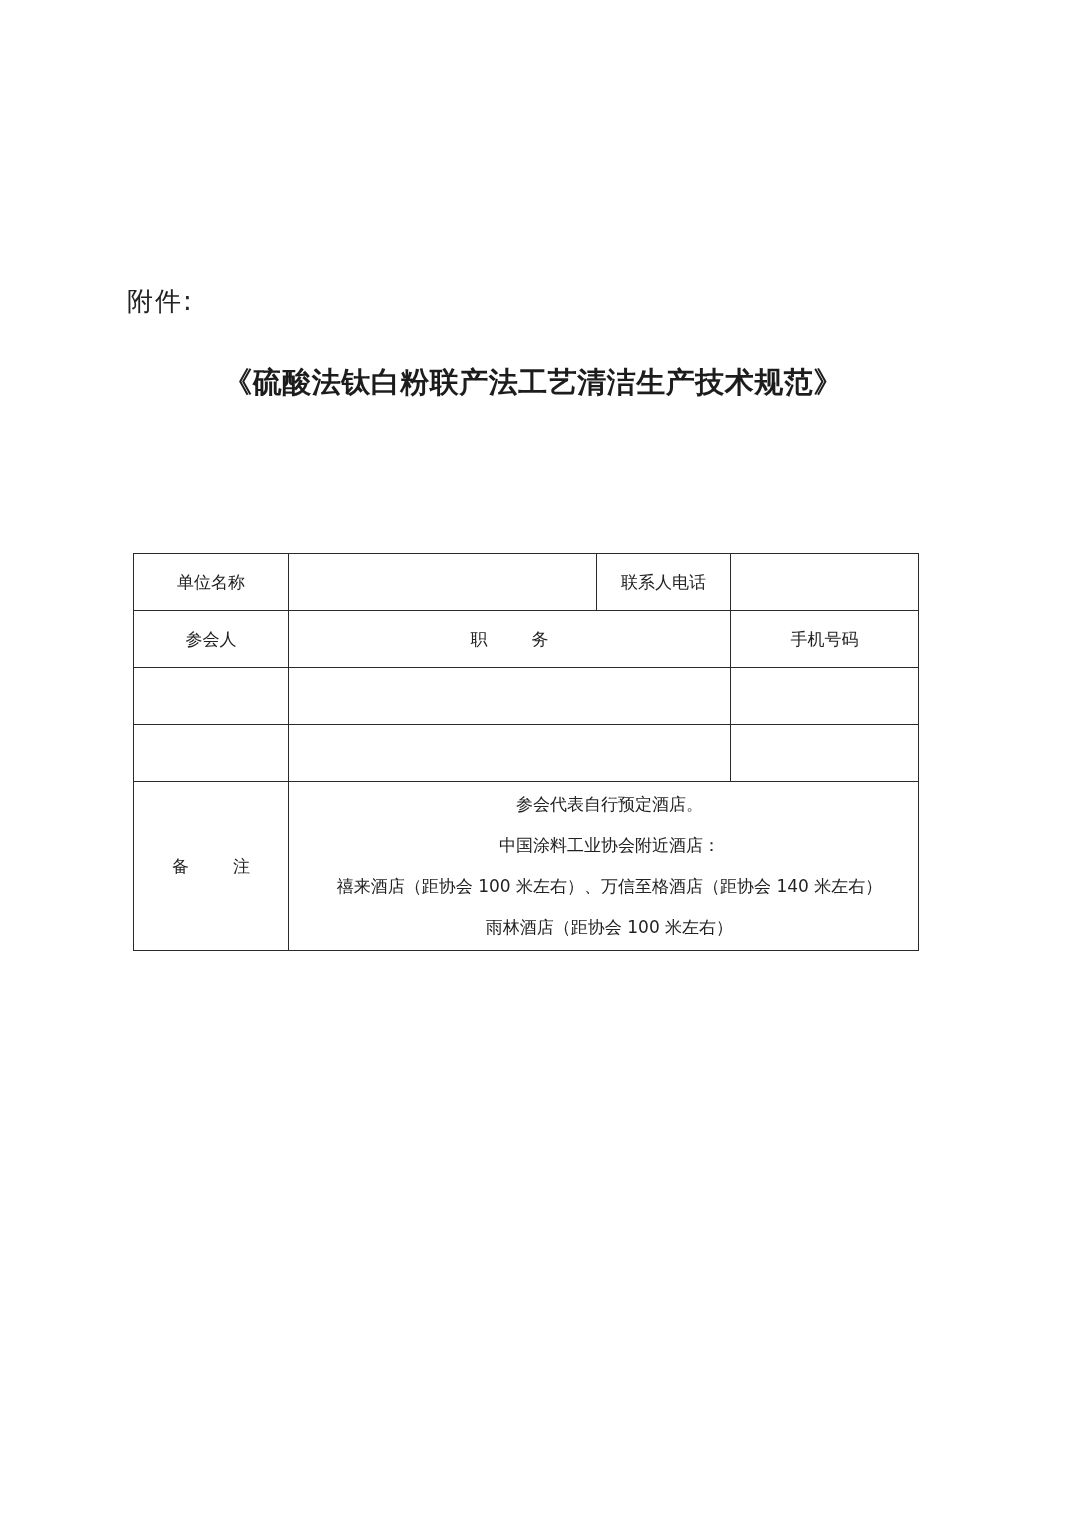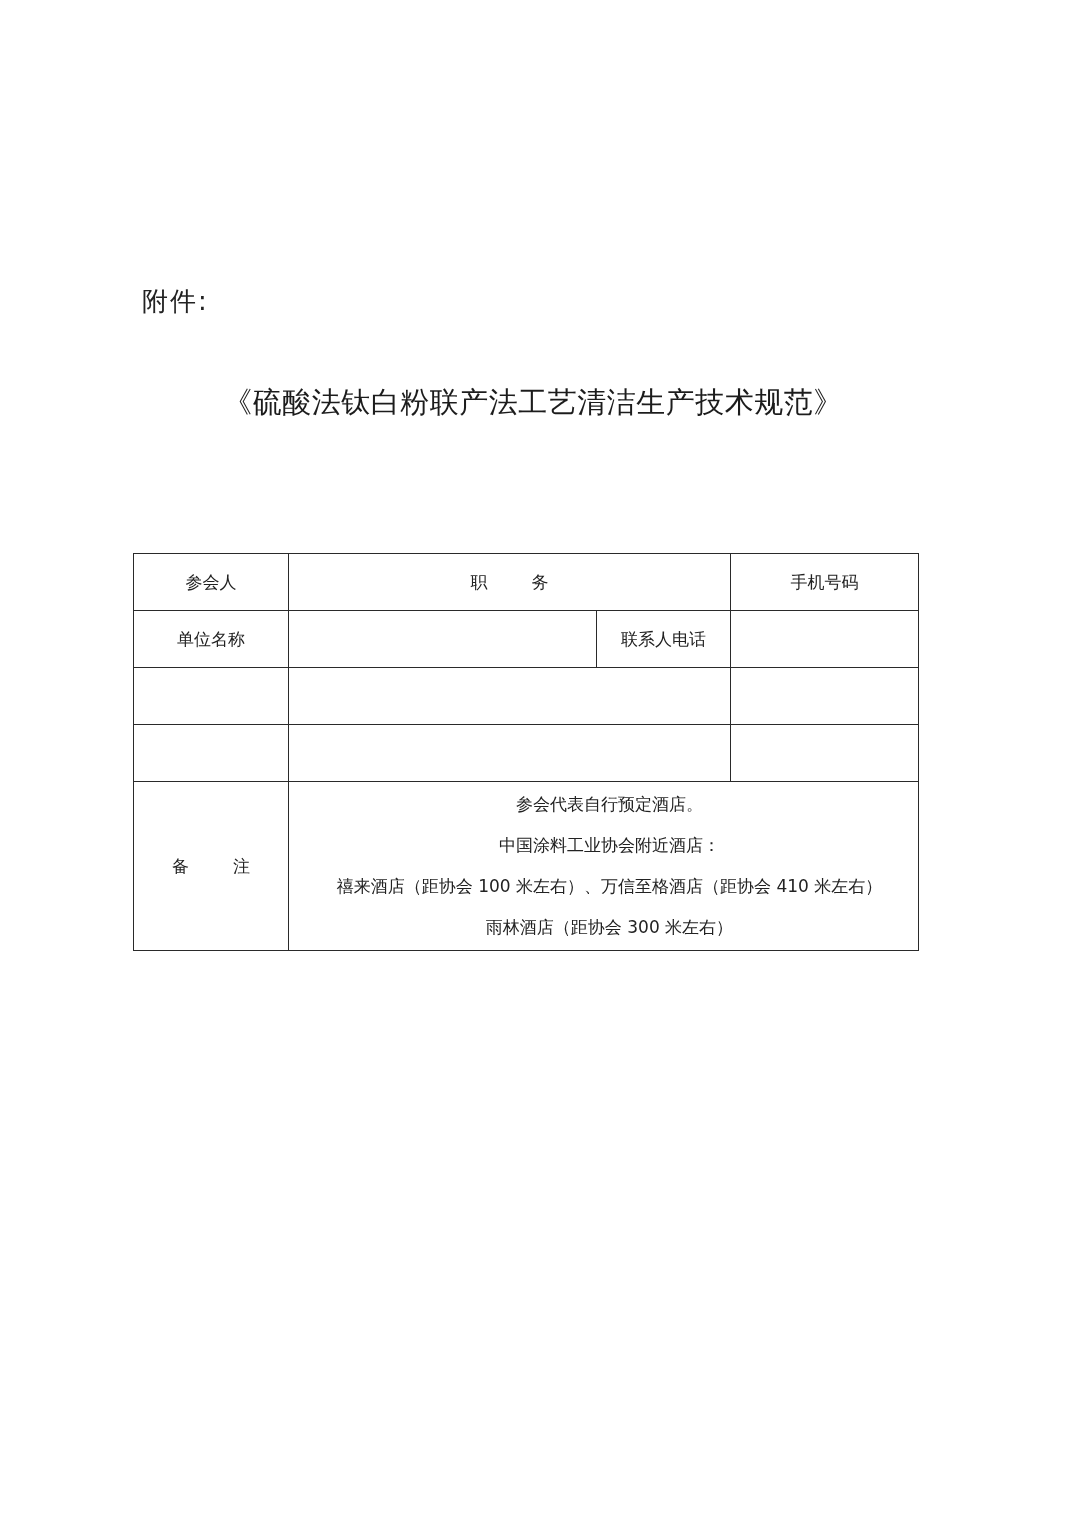--- a/index.html
+++ b/index.html
@@ -10,35 +10,35 @@
     body {
       width: 1080px;
       height: 1527px;
       position: relative;
       overflow: hidden;
       font-family: "DejaVu Serif", "Liberation Serif", serif;
       color: #1a1a1a;
     }
     .attachment-label {
       position: absolute;
-      left: 142px;
+      left: 127px;
       top: 284px;
       font-family: "DejaVu Sans", "Liberation Sans", sans-serif;
       font-size: 26px;
       letter-spacing: 2px;
       color: #222;
     }
     .title-block {
       position: absolute;
       left: 0;
       width: 1080px;
-      top: 380px;
+      top: 360px;
       text-align: center;
       font-family: "DejaVu Serif", "Liberation Serif", serif;
-      font-weight: normal;
+      font-weight: bold;
       color: #1c1c1c;
     }
     .title-line {
       font-size: 29px;
       line-height: 44px;
       height: 44px;
       letter-spacing: 0.5px;
     }
     .title-line.l1 { margin-left: -14px; }
     .form-table {
@@ -84,43 +84,43 @@
 
 <table class="form-table">
   <colgroup>
     <col style="width:155px">
     <col style="width:308px">
     <col style="width:134px">
     <col style="width:188px">
   </colgroup>
   <tbody>
       <tr class="r58">
-    <td><span>参会人</span></td>
-    <td colspan="2"><span class="spaced-wide">职务</span></td>
-    <td>手机号码</td>
-  </tr>
-  <tr class="r58">
     <td>单位名称</td>
     <td></td>
     <td>联系人电话</td>
     <td></td>
+  </tr>
+  <tr class="r58">
+    <td><span>参会人</span></td>
+    <td colspan="2"><span class="spaced-wide">职务</span></td>
+    <td>手机号码</td>
   </tr>
   <tr class="r58">
     <td></td>
     <td colspan="2"></td>
     <td></td>
   </tr>
   <tr class="r58">
     <td></td>
     <td colspan="2"></td>
     <td></td>
   </tr>
   <tr>
     <td><span class="spaced-wide">备注</span></td>
     <td colspan="3" class="notes-cell">
       <div class="note-line">参会代表自行预定酒店。</div>
       <div class="note-line">中国涂料工业协会附近酒店：</div>
-      <div class="note-line">禧来酒店（距协会 100 米左右）、万信至格酒店（距协会 410 米左右）</div>
-      <div class="note-line">雨林酒店（距协会 300 米左右）</div>
+      <div class="note-line">禧来酒店（距协会 100 米左右）、万信至格酒店（距协会 140 米左右）</div>
+      <div class="note-line">雨林酒店（距协会 100 米左右）</div>
     </td>
   </tr>
 </tbody>
   </table>
 
 </body></html>

